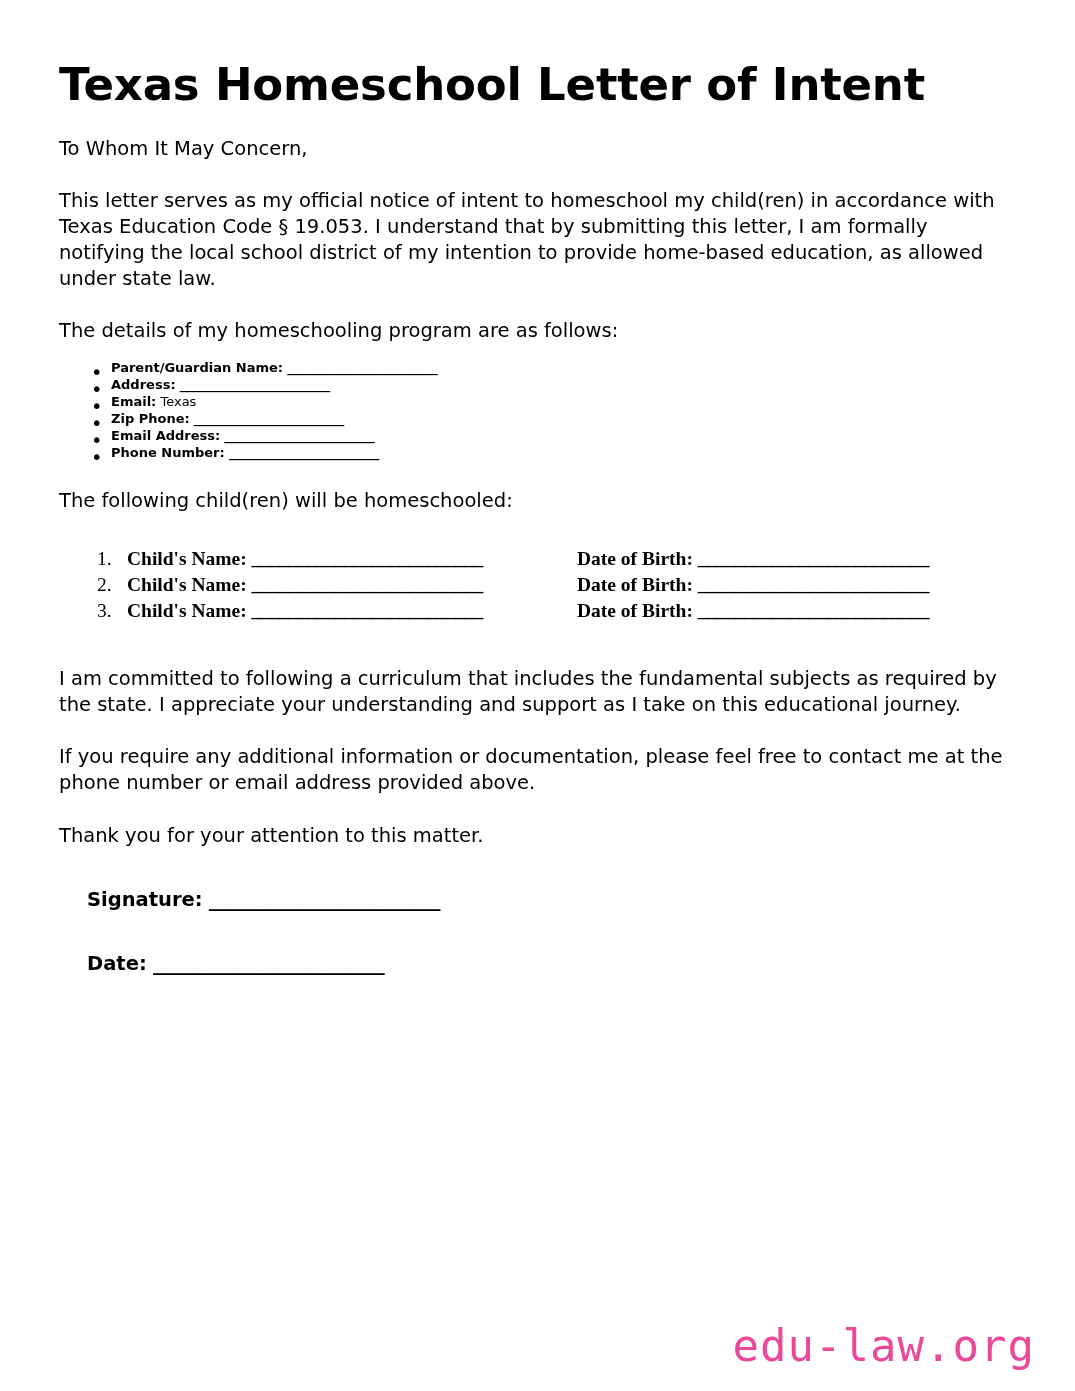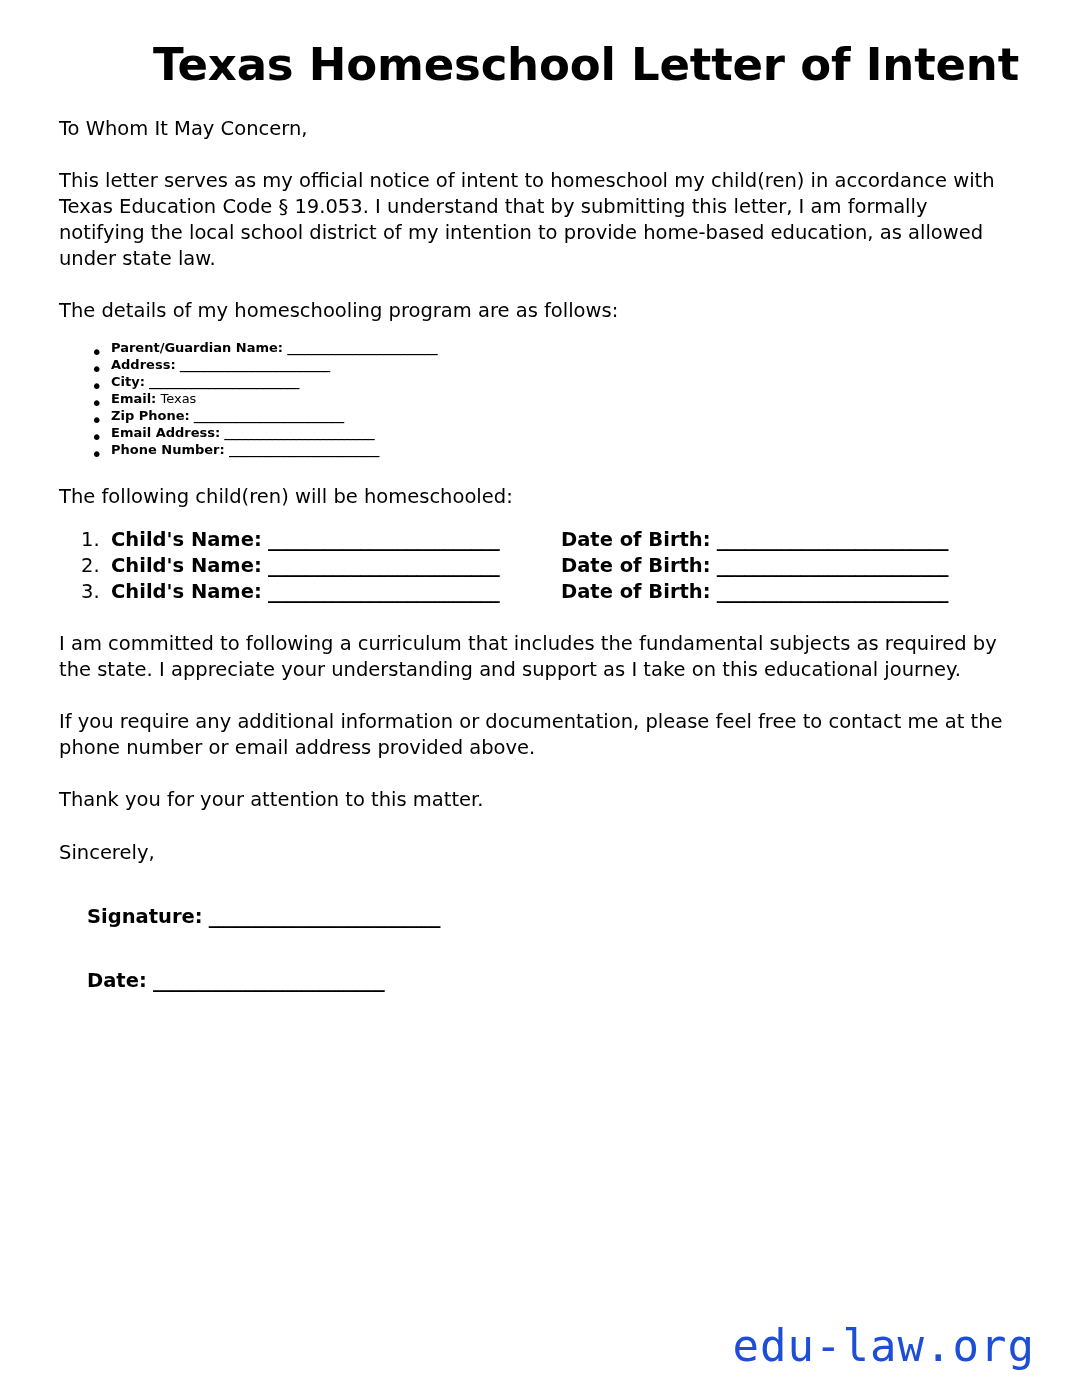--- a/index.html
+++ b/index.html
@@ -25,22 +25,21 @@
     top: 0;
     width: 960px;
   }
 
   .doc-title {
     font-size: 45px;
     font-weight: bold;
     letter-spacing: -0.2px;
     line-height: 1.1;
     margin: 0;
-    padding-top: 40px;
-    text-align: right;
+    padding-top: 60px;
   }
 
   p.para {
     font-size: 19.5px;
     line-height: 1.34;
     margin: 0;
     padding-top: 26px;
     max-width: 958px;
   }
 
@@ -77,23 +76,24 @@
     text-align: center;
   }
   .blank {
     font-weight: bold;
     letter-spacing: -0.5px;
   }
 
   
   ol.child-list {
     list-style: none;
-    margin: 0;
+    margin: 16px;
     padding: 16px 0 0 0;
     counter-reset: childrow;
+    font-family: Liberation Serif, serif;
   }
   ol.child-list li {
     position: relative;
     font-size: 19.5px;
     line-height: 1.34;
     padding-left: 52px;
     white-space: nowrap;
     counter-increment: childrow;
   }
   ol.child-list li::before {
@@ -126,21 +126,21 @@
   }
 
   
   .watermark {
     position: absolute;
     right: 40px;
     bottom: 20px;
     font-family: "DejaVu Sans Mono", "Liberation Mono", monospace;
     font-size: 44px;
     letter-spacing: 1px;
-    color: #1d4ed8;
+    color: #ec4899;
     white-space: nowrap;
   }
 </style>
 </head>
 <body>
 
 <div class="page">
   <div class="content">
 
     <h1 class="doc-title">Texas Homeschool Letter of Intent</h1>
@@ -152,23 +152,20 @@
     <p class="para">The details of my homeschooling program are as follows:</p>
 
     <ul class="detail-list">
       <li>
         <span class="fld-label">Parent/Guardian Name:</span> <span class="blank">_________________________</span><span class="fld-value"></span>
       </li>
       <li>
         <span class="fld-label">Address:</span> <span class="blank">_________________________</span><span class="fld-value"></span>
       </li>
       <li>
-        <span class="fld-label">City:</span> <span class="blank">_________________________</span><span class="fld-value"></span>
-      </li>
-      <li>
         <span class="fld-label">Email:</span> <span class="blank"></span><span class="fld-value">Texas</span>
       </li>
       <li>
         <span class="fld-label">Zip Phone:</span> <span class="blank">_________________________</span><span class="fld-value"></span>
       </li>
       <li>
         <span class="fld-label">Email Address:</span> <span class="blank">_________________________</span><span class="fld-value"></span>
       </li>
       <li>
         <span class="fld-label">Phone Number:</span> <span class="blank">_________________________</span><span class="fld-value"></span>
@@ -188,21 +185,20 @@
         <span class="col-name"><span class="fld-label">Child's Name:</span> <span class="blank">_________________________</span></span><span class="col-dob"><span class="fld-label">Date of Birth:</span> <span class="blank">_________________________</span></span>
       </li>
     </ol>
 
     <p class="para">I am committed to following a curriculum that includes the fundamental subjects as required by the state. I appreciate your understanding and support as I take on this educational journey.</p>
 
     <p class="para">If you require any additional information or documentation, please feel free to contact me at the phone number or email address provided above.</p>
 
     <p class="para">Thank you for your attention to this matter.</p>
 
-    <p class="para">Sincerely,</p>
 
     <div class="sig-line">
       <span class="fld-label">Signature:</span> <span class="blank">_________________________</span>
     </div>
 
     <div class="sig-line">
       <span class="fld-label">Date:</span> <span class="blank">_________________________</span>
     </div>
 
   </div>

